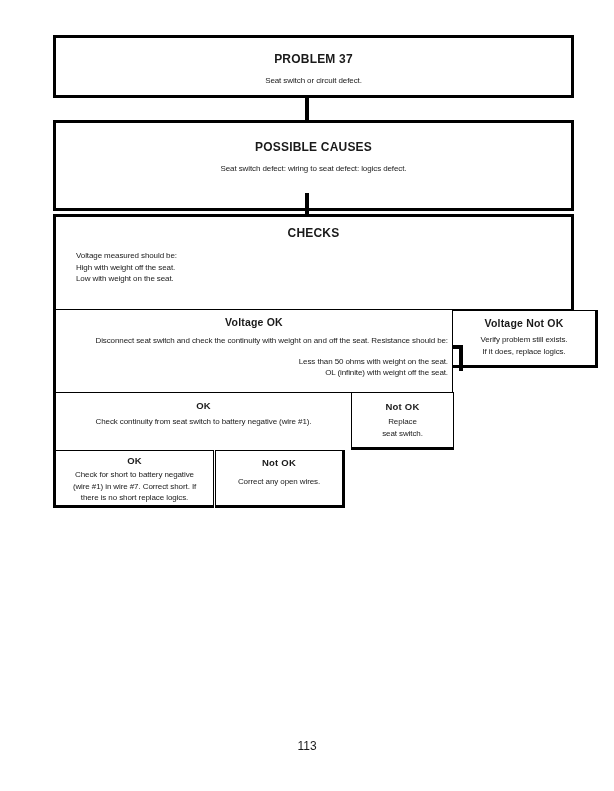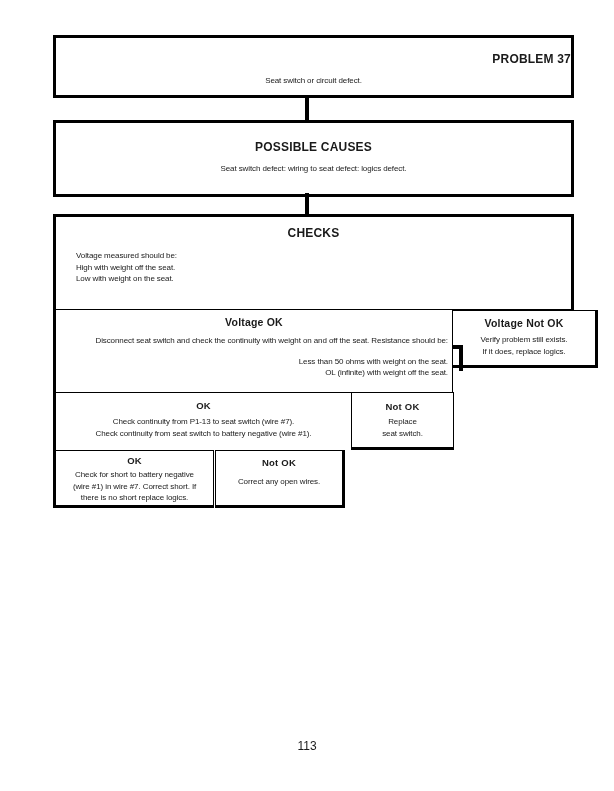--- a/index.html
+++ b/index.html
@@ -30,27 +30,27 @@
   .ok2{border-left:3px solid #000;border-top:1.5px solid #000;border-right:1.5px solid #000;border-bottom:3px solid #000;}
   .not-ok2{border-top:1.5px solid #000;border-left:1.5px solid #000;border-right:3px solid #000;border-bottom:3px solid #000;}
   .pgnum{font-size:12px;text-align:center;}
 </style>
 </head>
 <body>
 
 <div class="page">
 
   <div class="abs box-thick" style="left:53px;top:35px;width:521px;height:63px;">
-    <div class="hd hd-lg" style="margin-top:14px;text-align:right;">PROBLEM 37</div>
+    <div class="hd hd-lg" style="margin-top:14px;">PROBLEM 37</div>
     <div class="txt ctr" style="margin-top:9px;">Seat switch or circuit defect.</div>
   </div>
 
   <div class="bar" style="left:305px;top:98px;width:4px;height:22px;"></div>
 
-  <div class="abs box-thick" style="left:53px;top:120px;width:521px;height:77px;">
+  <div class="abs box-thick" style="left:53px;top:120px;width:521px;height:91px;">
     <div class="hd hd-lg" style="margin-top:17px;">POSSIBLE CAUSES</div>
     <div class="txt ctr" style="margin-top:9px;">Seat switch defect: wiring to seat defect: logics defect.</div>
   </div>
 
   <div class="bar" style="left:305px;top:193px;width:4px;height:21px;"></div>
 
   <div class="abs checks-top" style="left:53px;top:214px;width:521px;height:96px;">
     <div class="hd hd-lg" style="margin-top:9px;">CHECKS</div>
     <div class="txt" style="margin:10px 10px 0 20px;">
       <div>Voltage measured should be:</div>
@@ -75,21 +75,20 @@
       <div>If it does, replace logics.</div>
     </div>
   </div>
 
   <div class="bar" style="left:452px;top:345px;width:11px;height:4px;"></div>
   <div class="bar" style="left:459px;top:345px;width:4px;height:26px;"></div>
 
   <div class="abs ok-row" style="left:53px;top:392px;width:299px;height:58px;">
     <div class="hd hd-sm" style="margin-top:7px;">OK</div>
     <div class="txt ctr" style="margin-top:5px;">
-      <div>Check continuity from P1-13 to seat switch (wire #7).</div>
       <div>Check continuity from seat switch to battery negative (wire #1).</div>
     </div>
   </div>
 
   <div class="abs not-ok-replace" style="left:351px;top:392px;width:103px;height:58px;">
     <div class="hd hd-sm" style="margin-top:8px;">Not OK</div>
     <div class="txt ctr" style="margin-top:4px;">
       <div>Replace</div>
       <div>seat switch.</div>
     </div>

